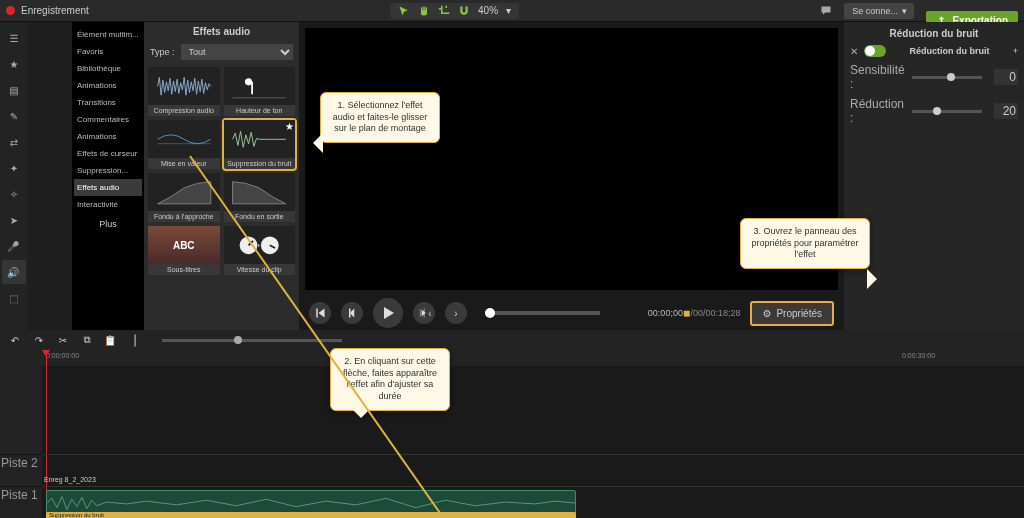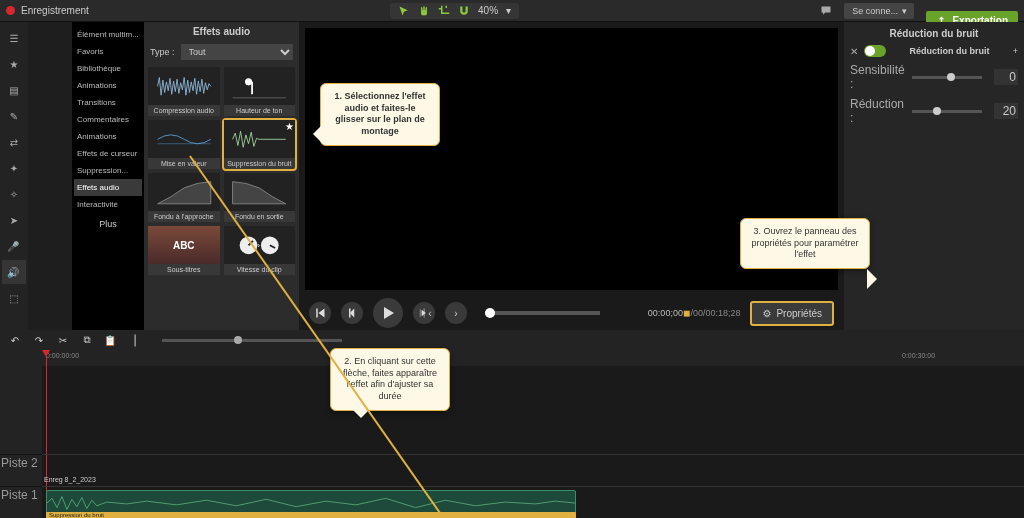--- a/index.html
+++ b/index.html
@@ -68,21 +68,21 @@
   .ruler span{ position:absolute; top:2px;}
   .playhead { position:absolute; left:42px; top:0; bottom:0; width:1px; background:#d9272e;}
   .playhead::before{ content:''; position:absolute; top:0; left:-4px; width:0;height:0; border-left:4px solid transparent; border-right:4px solid transparent; border-top:7px solid #d9272e;}
   .track-row { height:32px; border-top:1px solid #333; position:relative;}
   .clip { position:absolute; left:4px; top:3px; height:26px; width:530px; background:#1d4a3a; border:1px solid #3a8f6a; border-radius:2px; overflow:hidden;}
   .clip-name { position:absolute; top:-11px; left:2px; font-size:7px; color:#ccc;}
   .effect-strip { position:absolute; left:4px; bottom:-2px; height:8px; width:530px; background:#e0b040; font-size:6px; color:#222; padding-left:3px; border-radius:1px;}
   .wave-clip { width:100%; height:100%; opacity:0.7;}
   .callout { position:absolute; background:#fef9e7; border:1px solid #e0b040; border-radius:6px; padding:7px 9px; font-size:9px; color:#333; text-align:center; line-height:1.3; box-shadow:0 2px 6px rgba(0,0,0,0.4);}
   .callout::after{ content:''; position:absolute;}
-  .callout.c1{ top:83px; left:320px; width:120px;font-weight:bold;}
+  .callout.c1{ top:92px; left:320px; width:120px;}
   .callout.c1::after{ left:-18px; top:40px; border:10px solid transparent; border-right-color:#fef9e7;}
   .callout.c2{ top:348px; left:330px; width:120px;}
   .callout.c2::after{ left:20px; bottom:-18px; border:10px solid transparent; border-top-color:#fef9e7;}
   .callout.c3{ top:218px; left:740px; width:130px;}
   .callout.c3::after{ right:-18px; top:50px; border:10px solid transparent; border-left-color:#fef9e7;}
   .arrow-line { position:absolute; height:2px; background:#e0b040; transform-origin:left center;}
 </style>
 </head>
 <body>
 

